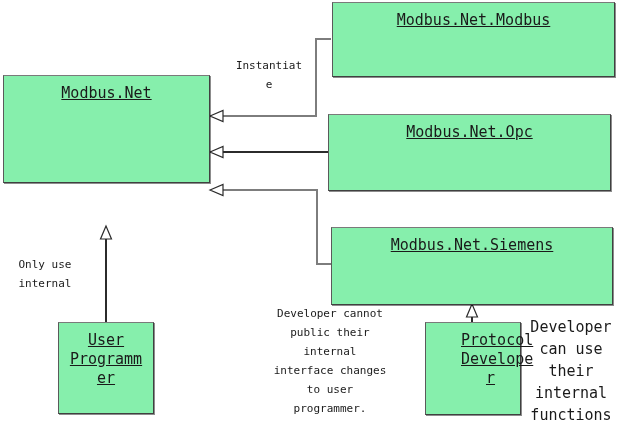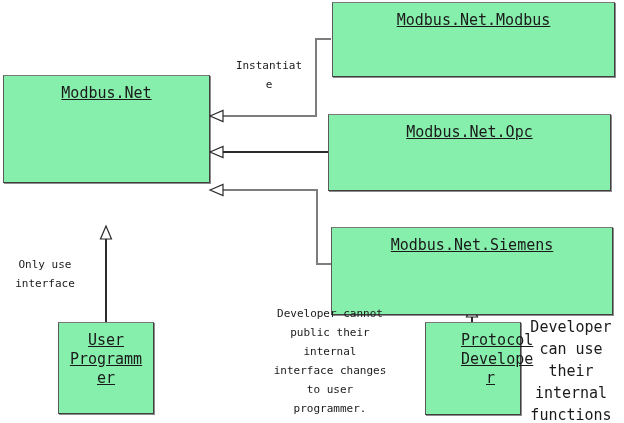--- a/index.html
+++ b/index.html
@@ -94,41 +94,41 @@
   </div>
 
   <div class="box" style="left:332px; top:2px; width:283px; height:75px;">
     <span class="box-label">Modbus.Net.Modbus</span>
   </div>
 
   <div class="box" style="left:328px; top:114px; width:283px; height:77px;">
     <span class="box-label">Modbus.Net.Opc</span>
   </div>
 
-  <div class="box" style="left:331px; top:227px; width:282px; height:88px;">
+  <div class="box" style="left:331px; top:227px; width:282px; height:78px;">
     <span class="box-label">Modbus.Net.Siemens</span>
   </div>
 
   <div class="box" style="left:58px; top:322px; width:96px; height:92px;">
     <span class="box-label">User
 Programm
 er</span>
   </div>
 
   <div class="box" style="left:425px; top:322px; width:96px; height:93px;padding-left:35px;">
     <span class="box-label">Protocol
 Develope
 r</span>
   </div>
 
   <div class="note" style="left:224px; top:56px; width:90px;">Instantiat
 e</div>
 
   <div class="note" style="left:6px; top:255px; width:78px;">Only use
-interface</div>
+internal</div>
 
   <div class="note" style="left:254px; top:304px; width:152px;">Developer cannot
 public their
 internal
 interface changes
 to user
 programmer.</div>
 
   <div class="note note-large" style="left:523px; top:316px; width:96px;">Developer
 can use

